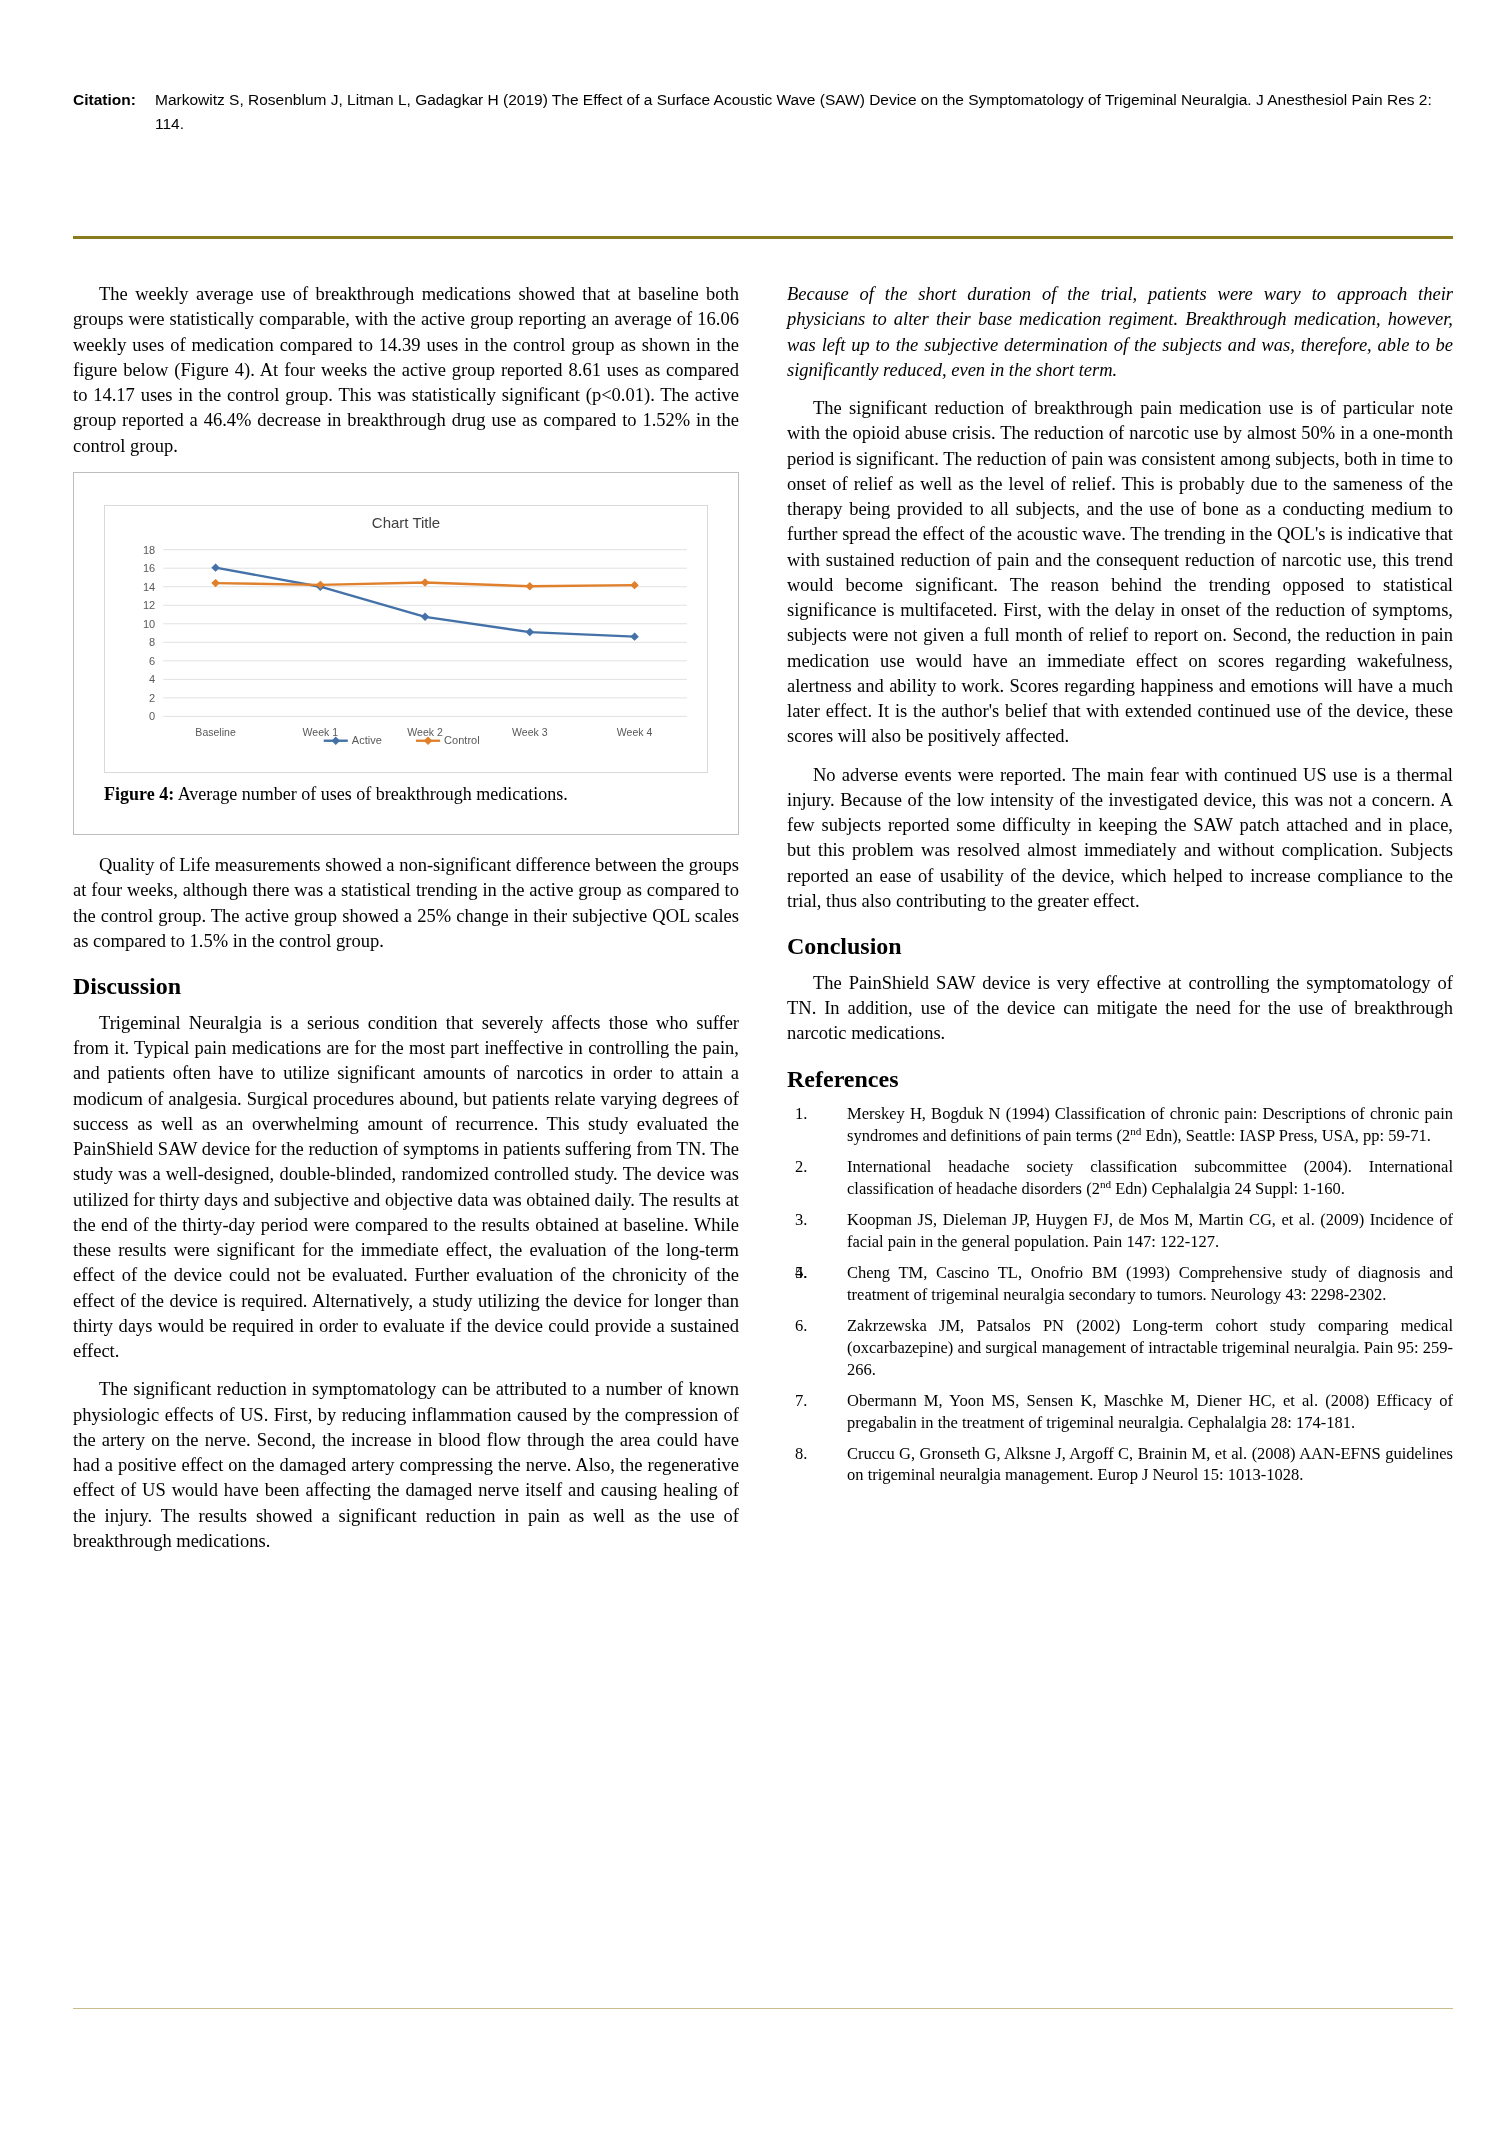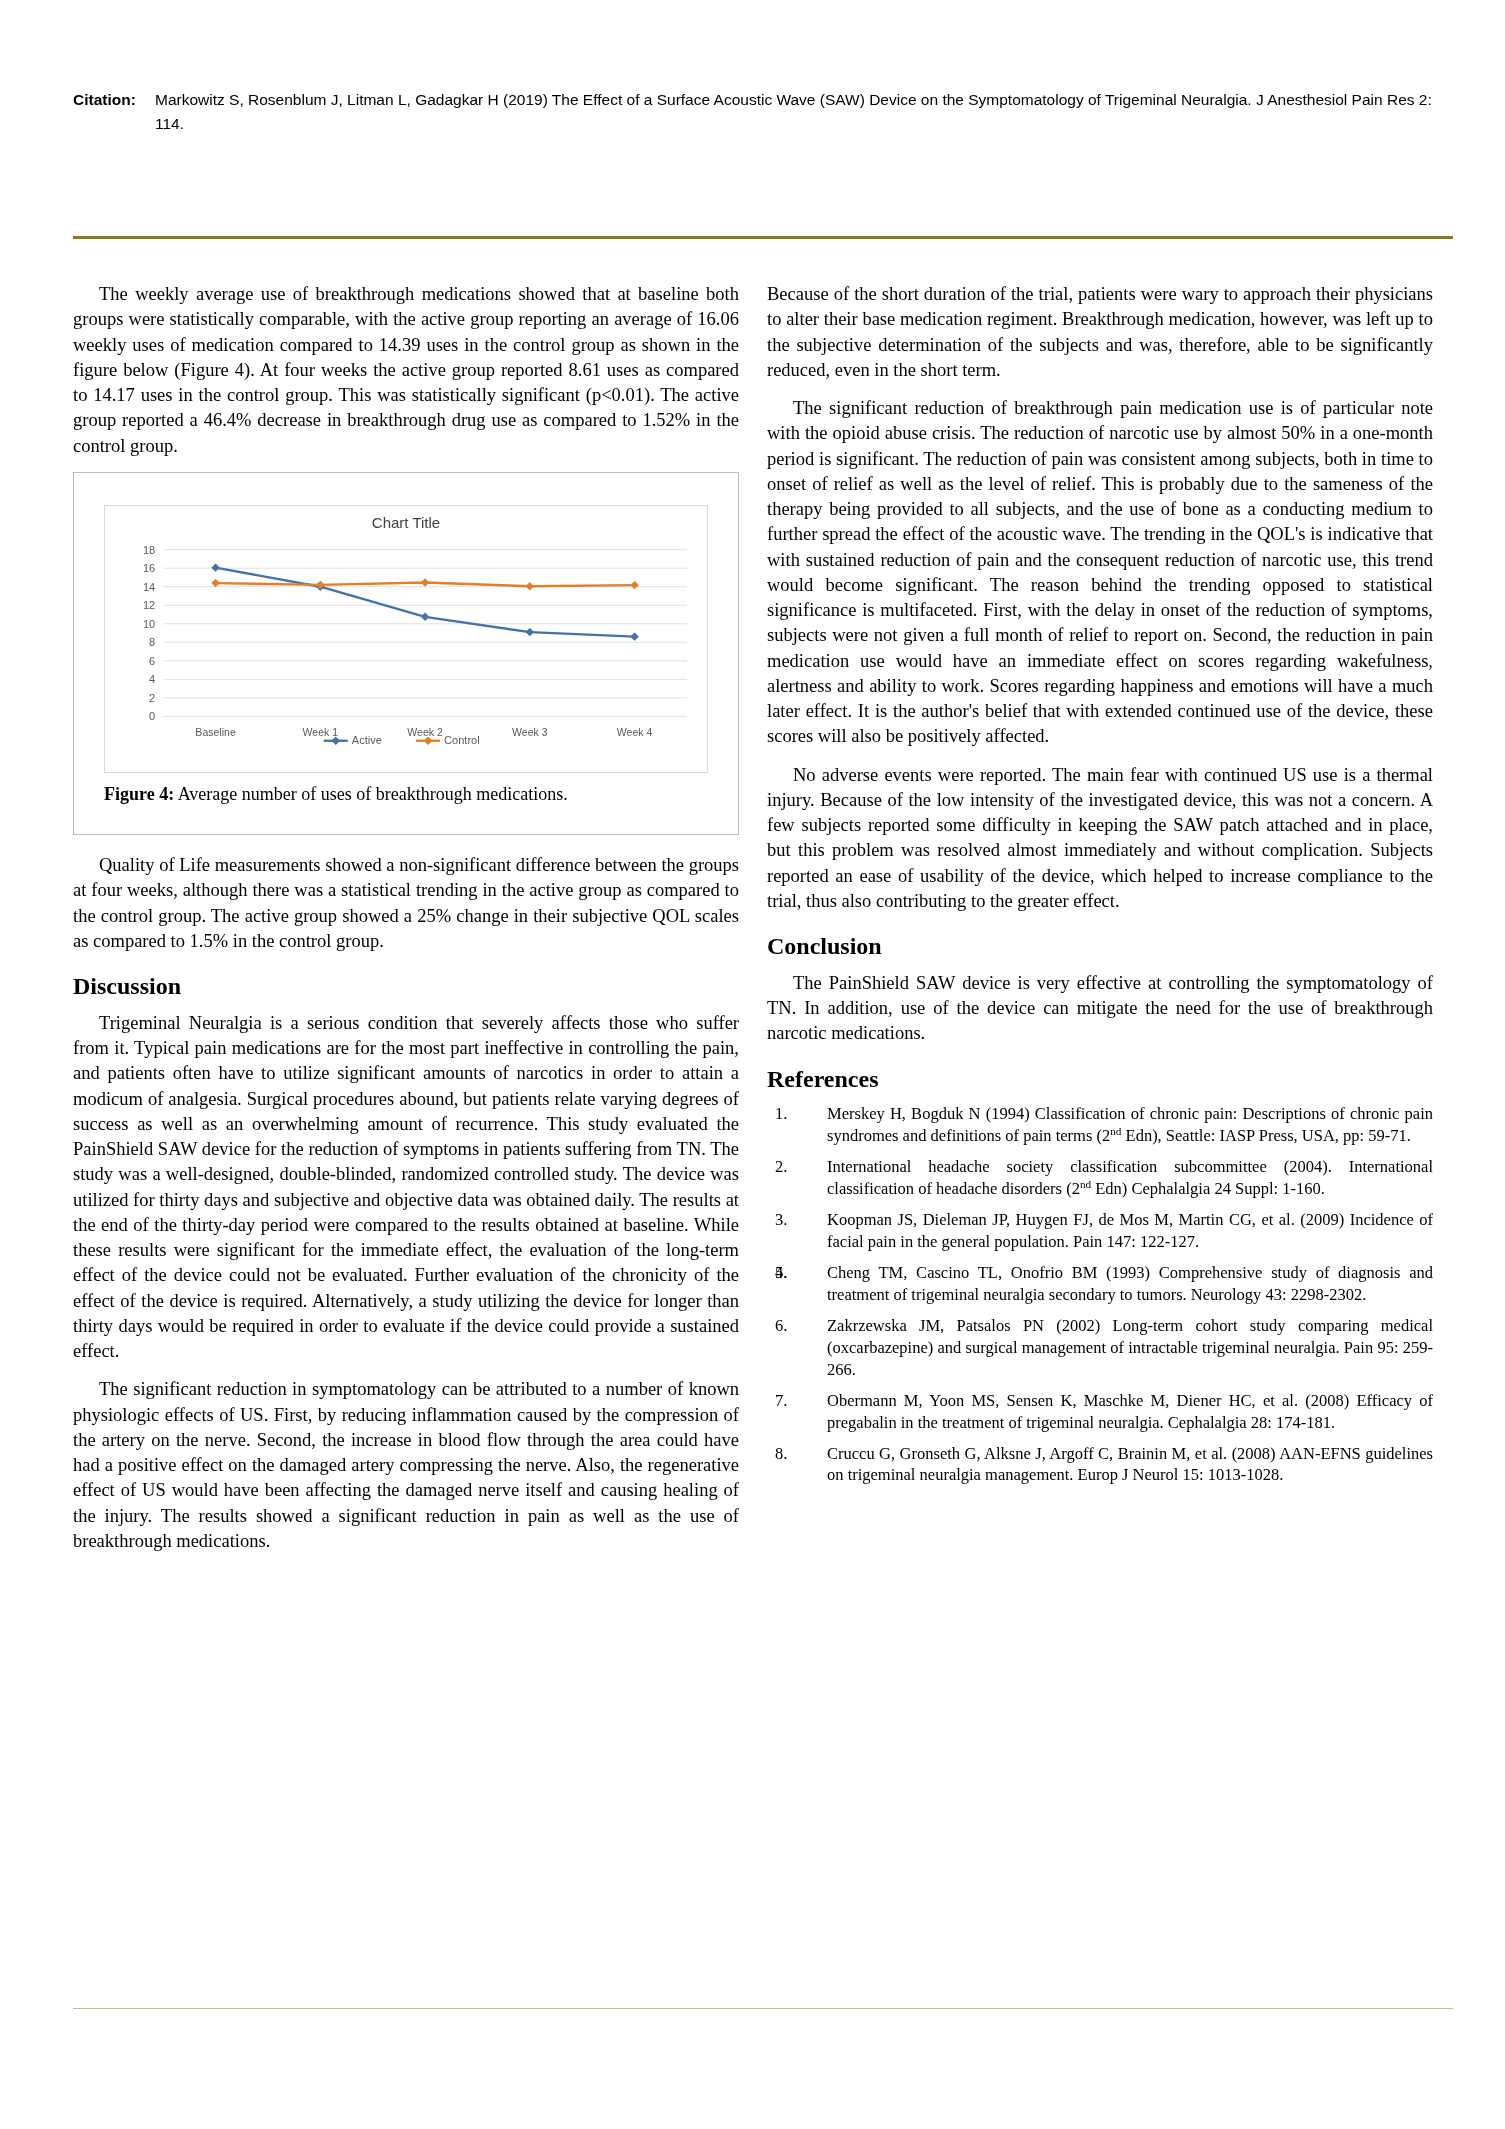--- a/index.html
+++ b/index.html
@@ -60,33 +60,33 @@
     height:3px;
     background:#8a7b1e;
   }
 
   
   .columns {
     position:absolute;
     left:65px; top:282px;
     width:1380px;
     display:flex;
-    gap:28px;
+    gap:48px;
   }
   .col { width:666px; flex:0 0 666px; }
 
   p.body {
     margin:0 0 13px 0;
     font-size:18.5px;
     line-height:1.365;
     text-align:justify;
     text-indent:26px;
     hyphens:none;
   }
-  p.body.noindent { text-indent:0; }
+  p.body.noindent { text-indent:0;font-style:italic; }
 
   h2.section {
     margin:18px 0 10px 0;
     font-size:24px;
     font-weight:bold;
     line-height:1.2;
   }
 
   
   .figure-box {

